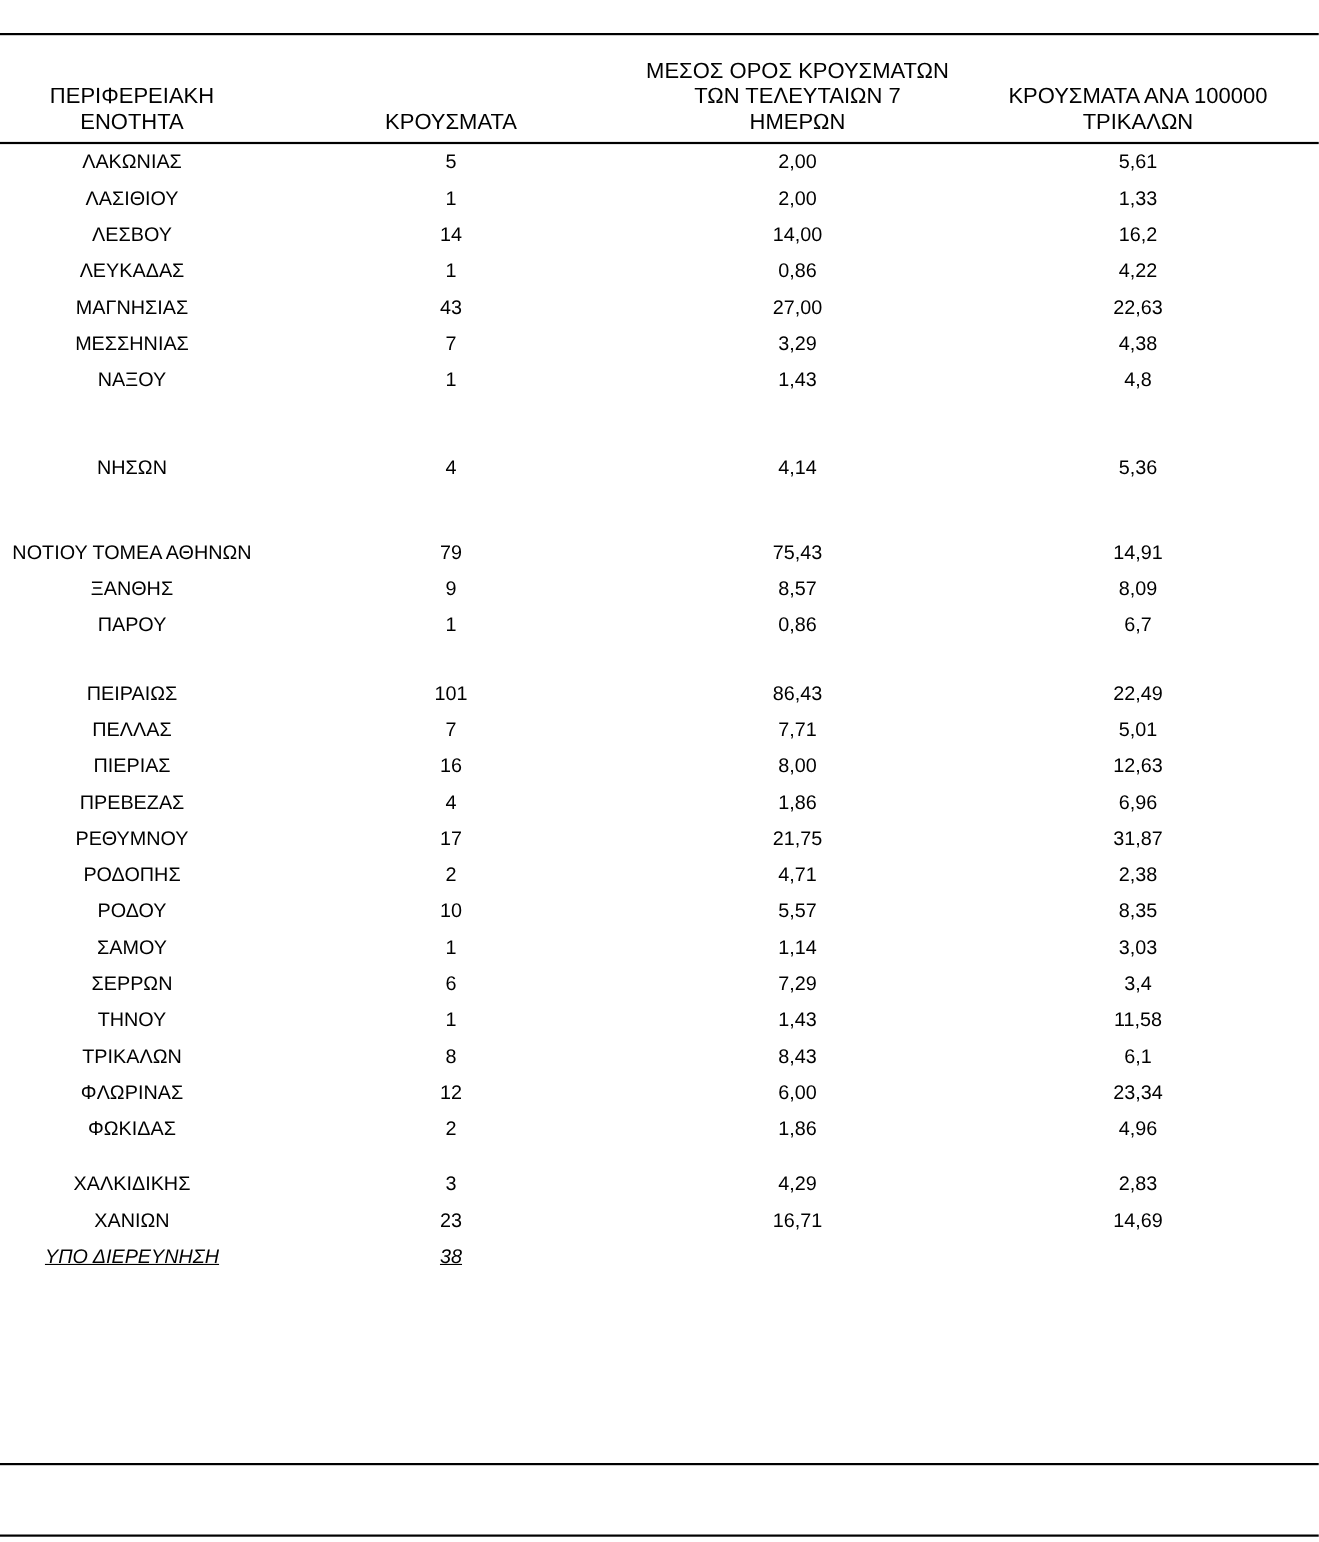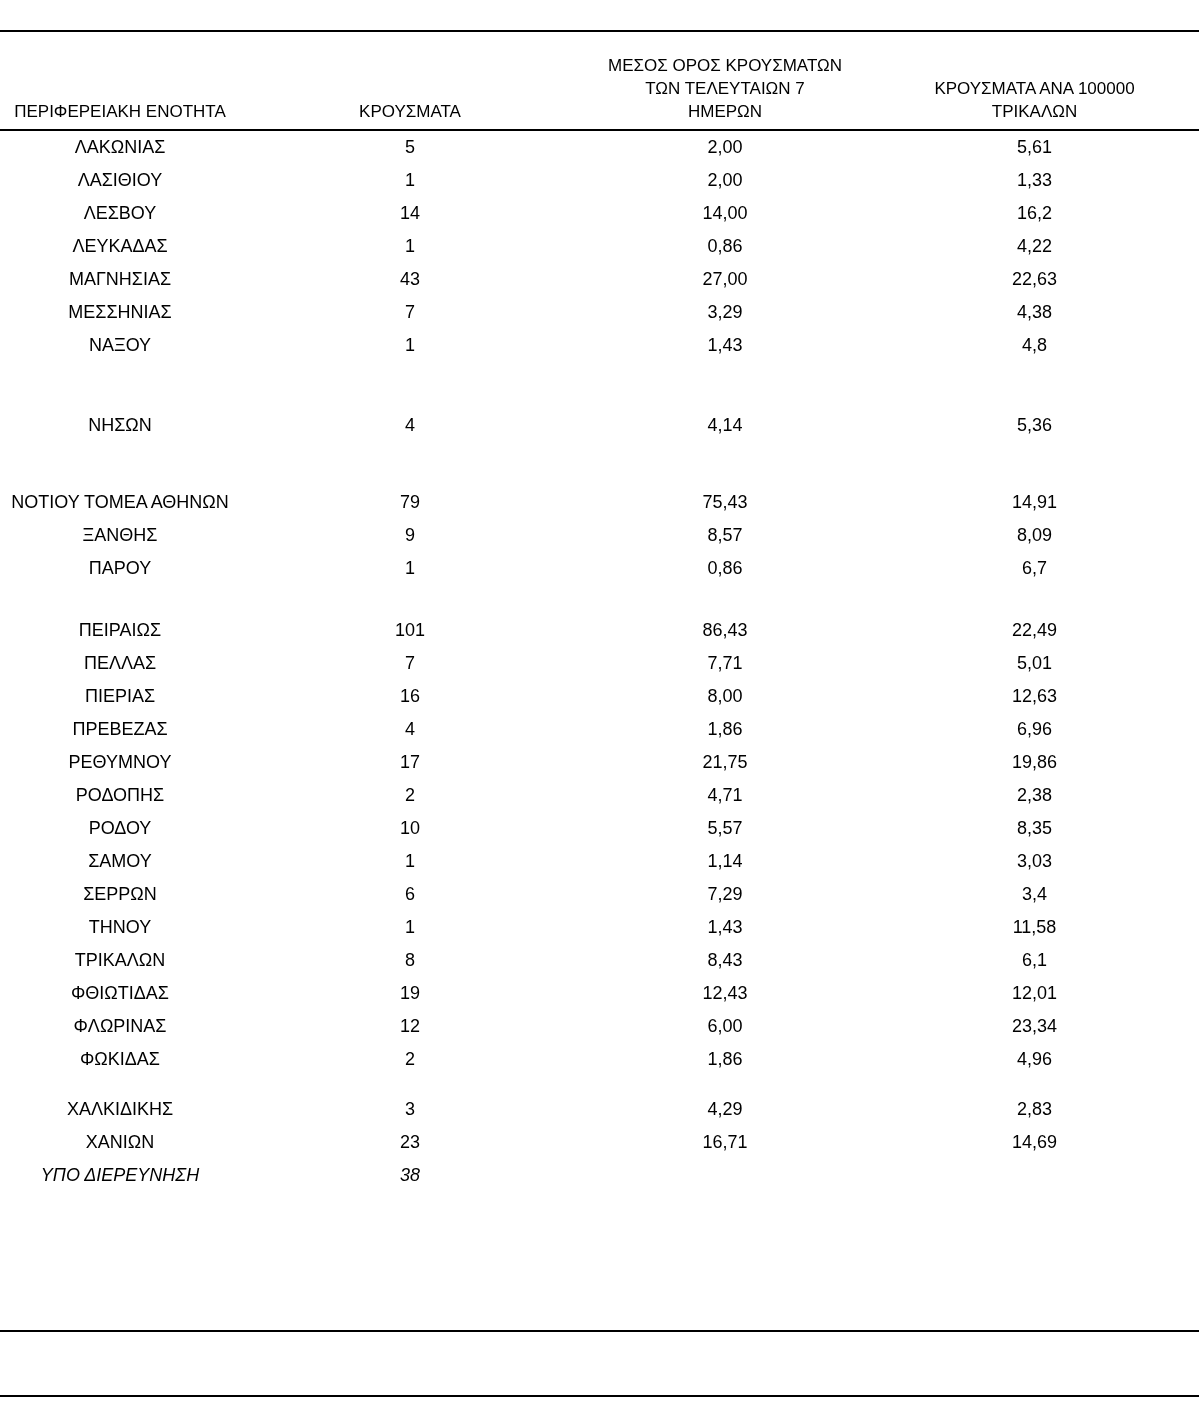--- a/index.html
+++ b/index.html
@@ -45,38 +45,39 @@
     border-collapse: collapse;
     table-layout: fixed;
   }
   col.c1 { width: 240px; }
   col.c2 { width: 340px; }
   col.c3 { width: 290px; }
   col.c4 { width: 329px; }
   thead th {
     vertical-align: bottom;
     font-weight: normal;
-    font-size: 17px;
+    font-size: 20px;
     line-height: 23px;
     text-align: center;
     padding: 0 0 6px 0;
     border-bottom: 2px solid #000;
     height: 91px;
   }
   tbody td {
     height: 33px;
     font-size: 18px;
     text-align: center;
     vertical-align: middle;
     padding: 0;
     white-space: nowrap;
     overflow: hidden;
   }
   tr.italic td {
     font-style: italic;
+    text-decoration: underline;
   }
   .hline { display: block; }
 </style>
 </head>
 <body>
 
 <div class="page">
   <div class="top-rule"></div>
 
   <table class="cases">
@@ -202,21 +203,21 @@
         <tr>
     <td>ΠΡΕΒΕΖΑΣ</td>
     <td>4</td>
     <td>1,86</td>
     <td>6,96</td>
   </tr>
         <tr>
     <td>ΡΕΘΥΜΝΟΥ</td>
     <td>17</td>
     <td>21,75</td>
-    <td>19,86</td>
+    <td>31,87</td>
   </tr>
         <tr>
     <td>ΡΟΔΟΠΗΣ</td>
     <td>2</td>
     <td>4,71</td>
     <td>2,38</td>
   </tr>
         <tr>
     <td>ΡΟΔΟΥ</td>
     <td>10</td>
@@ -239,26 +240,20 @@
     <td>ΤΗΝΟΥ</td>
     <td>1</td>
     <td>1,43</td>
     <td>11,58</td>
   </tr>
         <tr>
     <td>ΤΡΙΚΑΛΩΝ</td>
     <td>8</td>
     <td>8,43</td>
     <td>6,1</td>
-  </tr>
-        <tr>
-    <td>ΦΘΙΩΤΙΔΑΣ</td>
-    <td>19</td>
-    <td>12,43</td>
-    <td>12,01</td>
   </tr>
         <tr>
     <td>ΦΛΩΡΙΝΑΣ</td>
     <td>12</td>
     <td>6,00</td>
     <td>23,34</td>
   </tr>
         <tr>
     <td>ΦΩΚΙΔΑΣ</td>
     <td>2</td>

